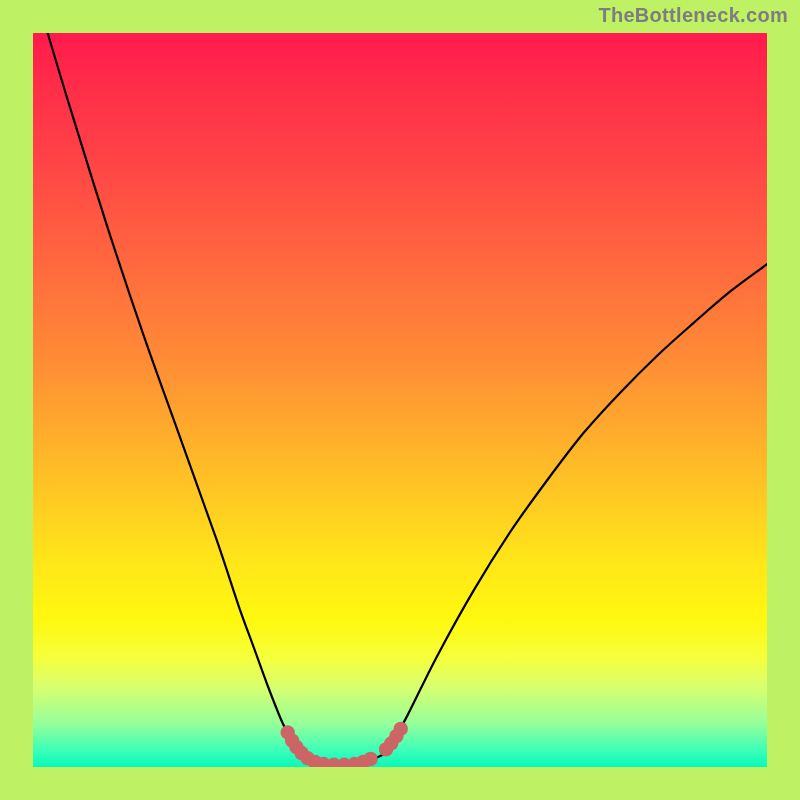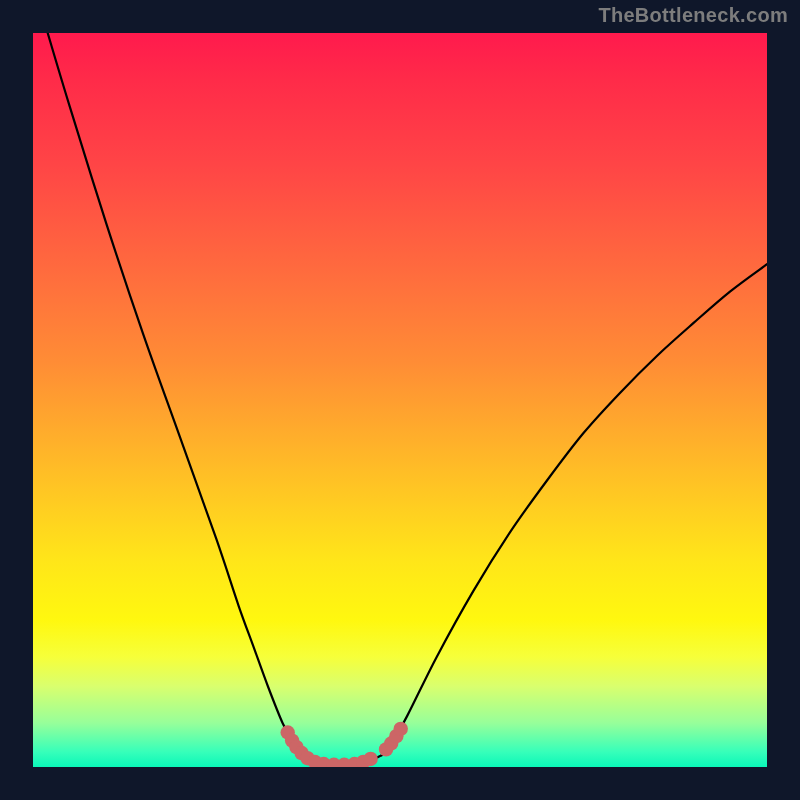--- a/index.html
+++ b/index.html
@@ -5,21 +5,21 @@
   html, body {
     margin: 0;
     padding: 0;
     width: 800px;
     height: 800px;
     overflow: hidden;
   }
   .container {
     width: 800px;
     height: 800px;
-    background: #0f172a;
+    background: #bef264;
     position: relative;
   }
   .watermark {
     position: absolute;
     top: 4px;
     right: 12px;
     font-family: Arial, Helvetica, sans-serif;
     font-size: 20px;
     font-weight: bold;
     color: #7d7d7d;

